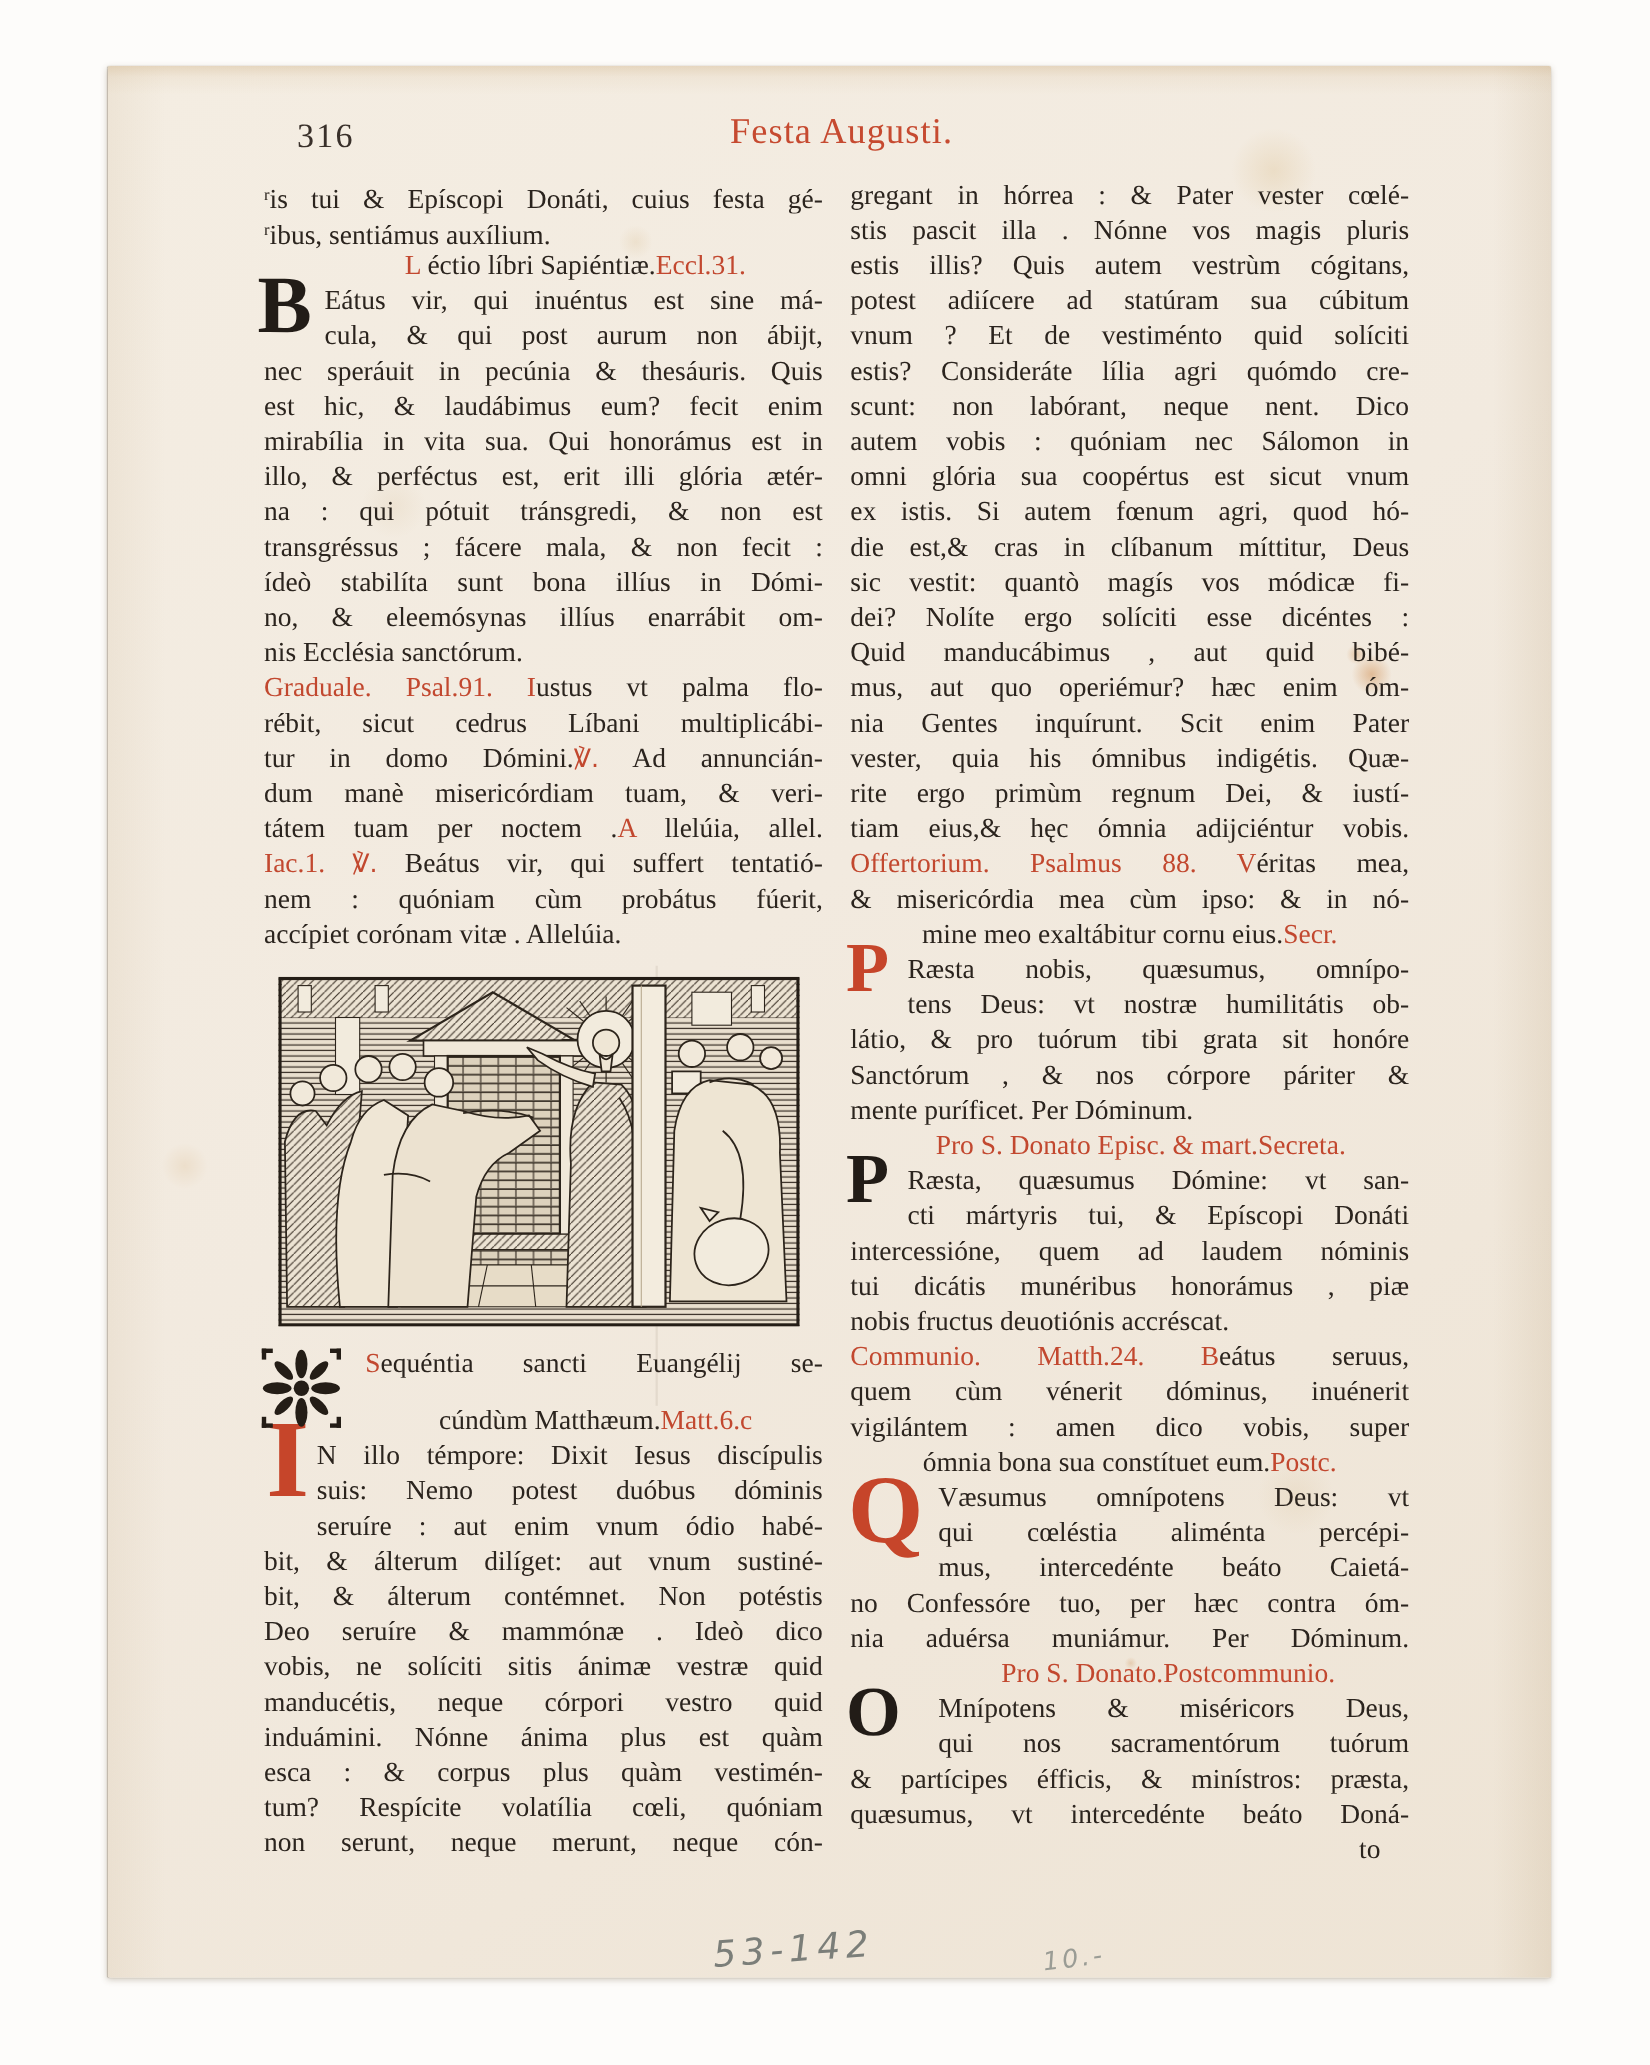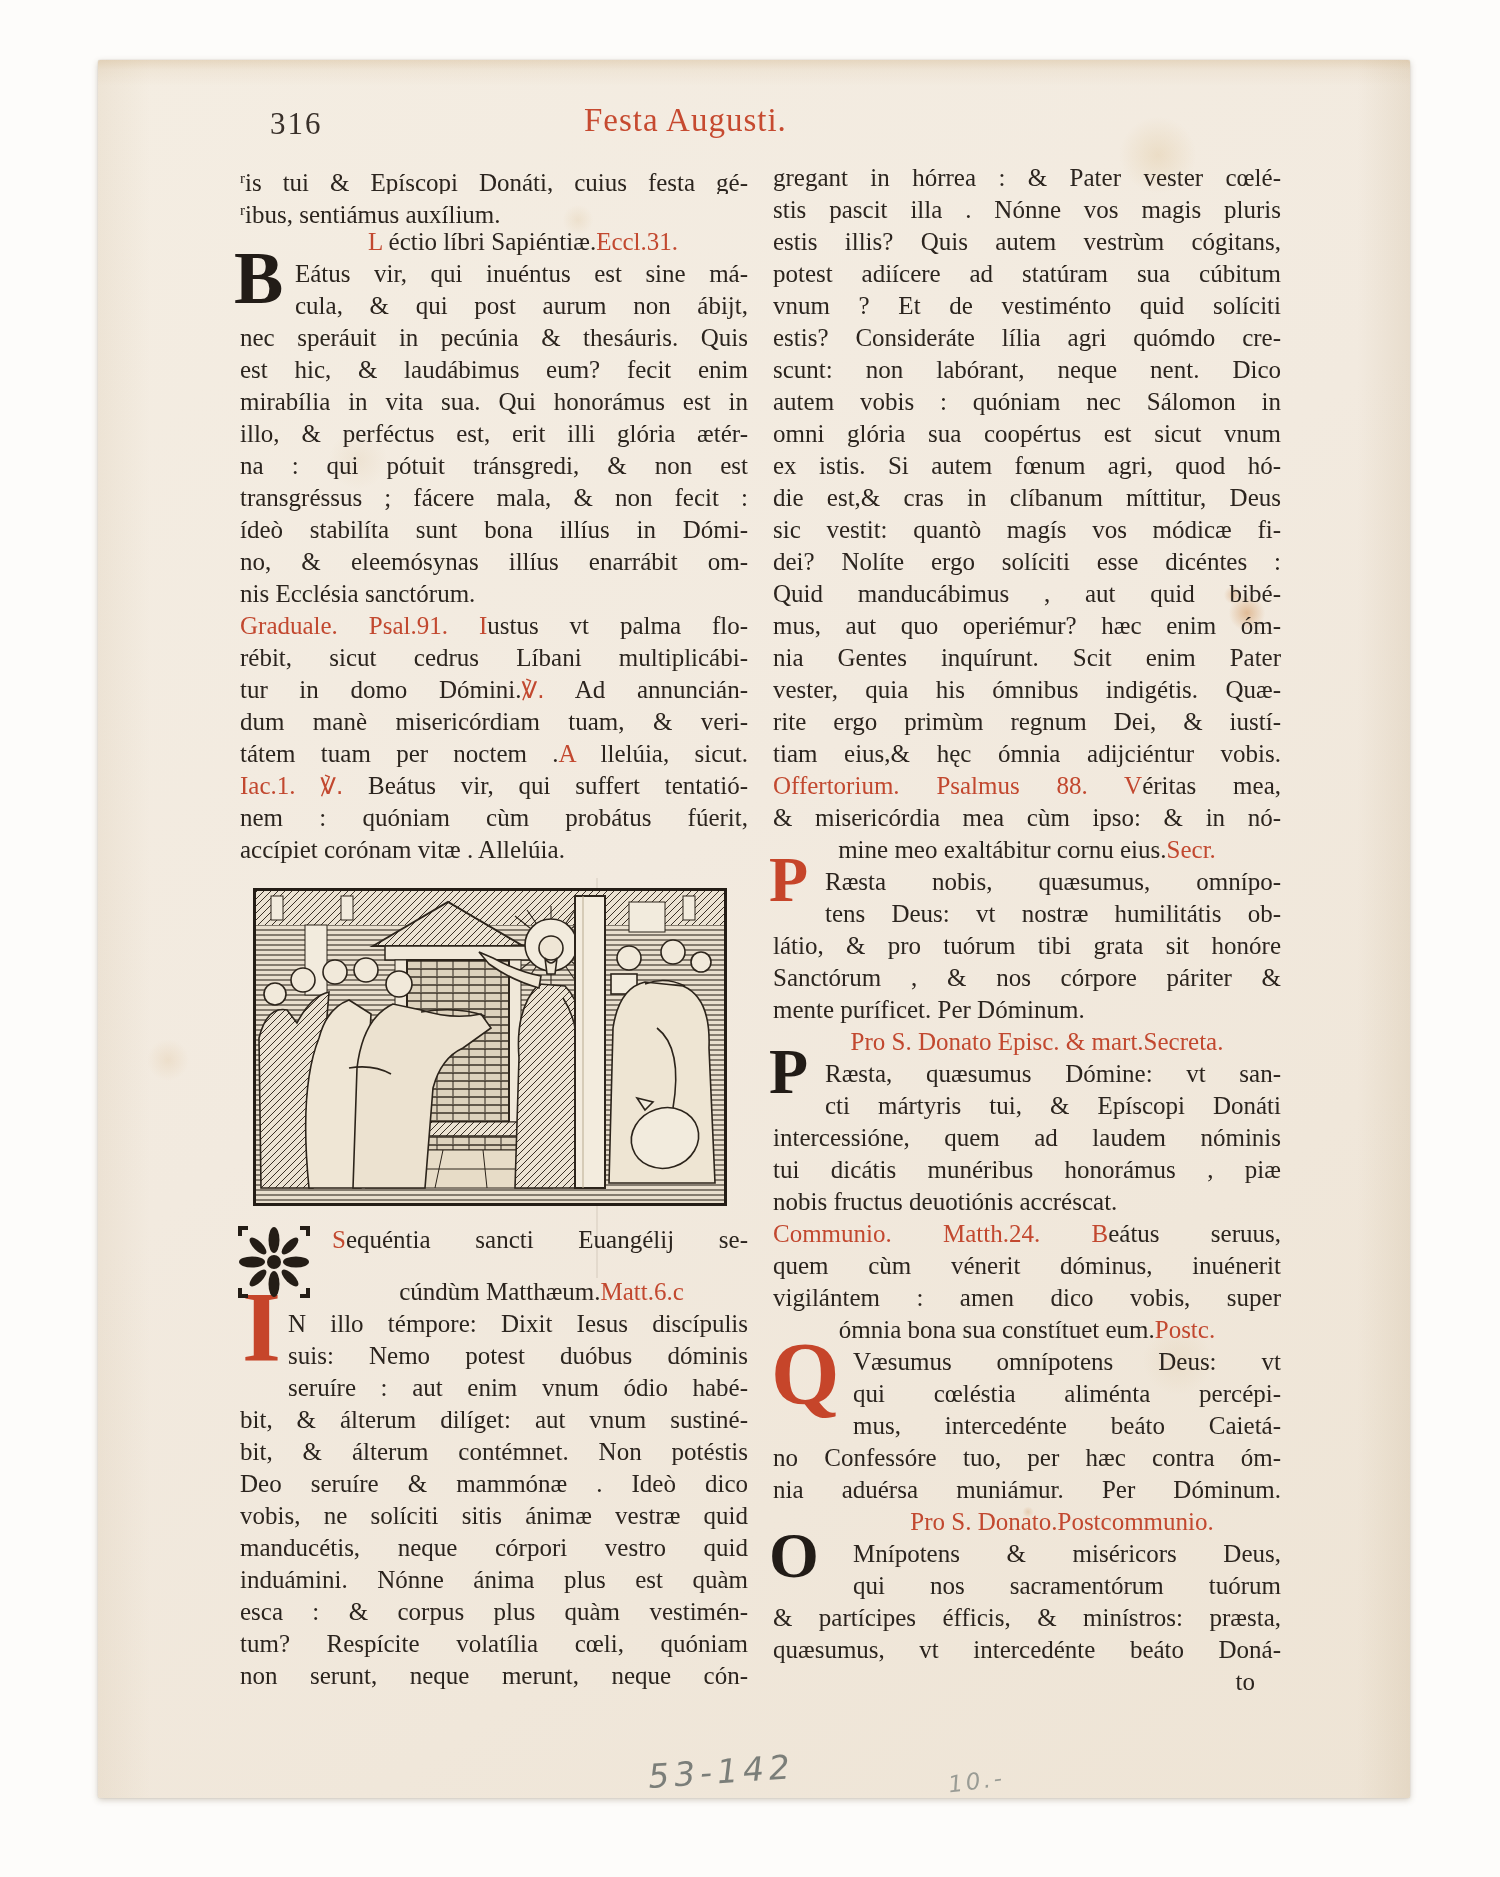--- a/index.html
+++ b/index.html
@@ -21,21 +21,21 @@
            radial-gradient(circle 14px at 585px 1130px, rgba(205,130,60,.26), rgba(205,130,60,0) 70%),
            radial-gradient(circle 42px at 260px 400px,  rgba(190,150,90,.10), rgba(190,150,90,0) 70%),
            radial-gradient(circle 50px at 1080px 1300px,rgba(200,160,95,.12), rgba(200,160,95,0) 70%),
            radial-gradient(circle 22px at 480px 160px,  rgba(200,160,95,.15), rgba(200,160,95,0) 70%),
            radial-gradient(circle 8px at 930px 1452px,  rgba(195,125,55,.25), rgba(195,125,55,0) 70%),
            radial-gradient(circle 10px at 330px 893px,  rgba(195,125,55,.22), rgba(195,125,55,0) 70%);}
   .crease{position:absolute;left:596px;top:878px;width:2px;height:400px;
           background:rgba(110,90,70,.10);}
   .pageno{position:absolute;left:270px;top:106px;font-size:31px;color:#39302a;
           letter-spacing:2px;}
-  .runtitle{position:absolute;left:584px;top:102px;width:410px;
+  .runtitle{position:absolute;left:560px;top:102px;width:410px;text-align:center;
           font-size:33px;color:#c64a30;letter-spacing:1px;}
   .col{position:absolute;top:162px;width:508px;font-size:25px;color:#2b241e;}
   .col.left{left:240px;} .col.right{left:773px;}
   .line{height:32px;line-height:32px;white-space:nowrap;}
   .line.just{white-space:normal;text-align:justify;text-align-last:justify;overflow:hidden;}
   .line.spread{display:flex;justify-content:center;}
   .line.catch{text-align:right;padding-right:26px;}
   .k{color:#2b241e;} .r{color:#c2482f;}
   .ksup{color:#2b241e;font-size:.6em;vertical-align:.5em;}
   .rv{color:#c2482f;font-family:"DejaVu Sans",sans-serif;font-size:.92em;}
@@ -74,21 +74,21 @@
       <div class="line just"><span class="k">illo, &amp; perféctus est, erit illi glória ætér-</span></div>
       <div class="line just"><span class="k">na : qui pótuit tránsgredi, &amp; non est</span></div>
       <div class="line just"><span class="k">transgréssus ; fácere mala, &amp; non fecit :</span></div>
       <div class="line just"><span class="k">ídeò stabilíta sunt bona illíus in Dómi-</span></div>
       <div class="line just"><span class="k">no, &amp; eleemósynas illíus enarrábit om-</span></div>
       <div class="line"><span class="k">nis Ecclésia sanctórum.</span></div>
       <div class="line just"><span class="r">Graduale. Psal.91. I</span><span class="k">ustus vt palma flo-</span></div>
       <div class="line just"><span class="k">rébit, sicut cedrus Líbani multiplicábi-</span></div>
       <div class="line just"><span class="k">tur in domo Dómini.</span><span class="rv">℣.</span><span class="k"> Ad annuncián-</span></div>
       <div class="line just"><span class="k">dum manè misericórdiam tuam, &amp; veri-</span></div>
-      <div class="line just"><span class="k">tátem tuam per noctem .</span><span class="r">A</span><span class="k"> llelúia, sicut.</span></div>
+      <div class="line just"><span class="k">tátem tuam per noctem .</span><span class="r">A</span><span class="k"> llelúia, allel.</span></div>
       <div class="line just"><span class="r">Iac.1. </span><span class="rv">℣.</span><span class="k"> Beátus vir, qui suffert tentatió-</span></div>
       <div class="line just"><span class="k">nem : quóniam cùm probátus fúerit,</span></div>
       <div class="line"><span class="k">accípiet corónam vitæ . Allelúia.</span></div>
       <div class="line" style="height: 358px;"></div>
       <div class="line just" style="padding-left: 92px;"><span class="r">S</span><span class="k">equéntia sancti Euangélij se-</span></div>
       <div class="line spread" style="padding-left: 95px; margin-top: 20px;">
         <span><span class="k">cúndùm Matthæum.</span></span>
         <span><span class="r">Matt.6.c</span></span>
       </div>
       <div class="line just" style="padding-left: 48px;"><span class="k">N illo témpore: Dixit Iesus discípulis</span></div>

